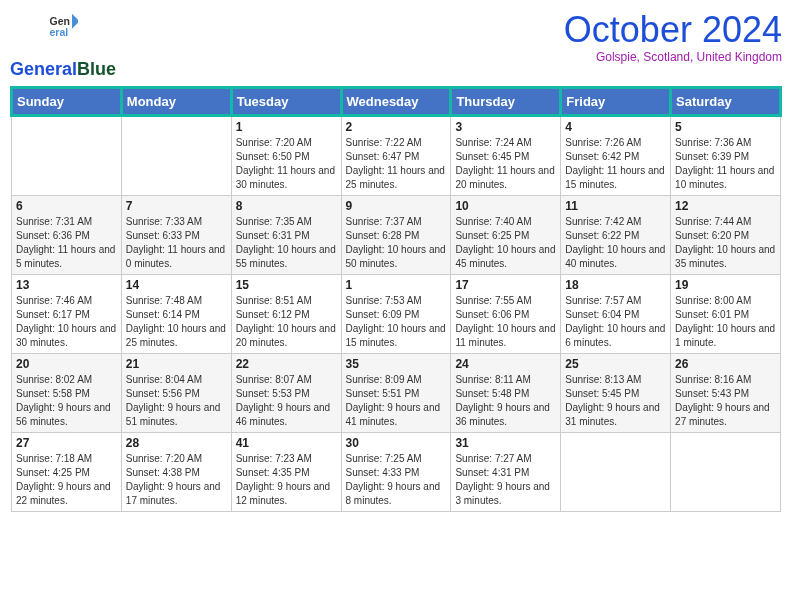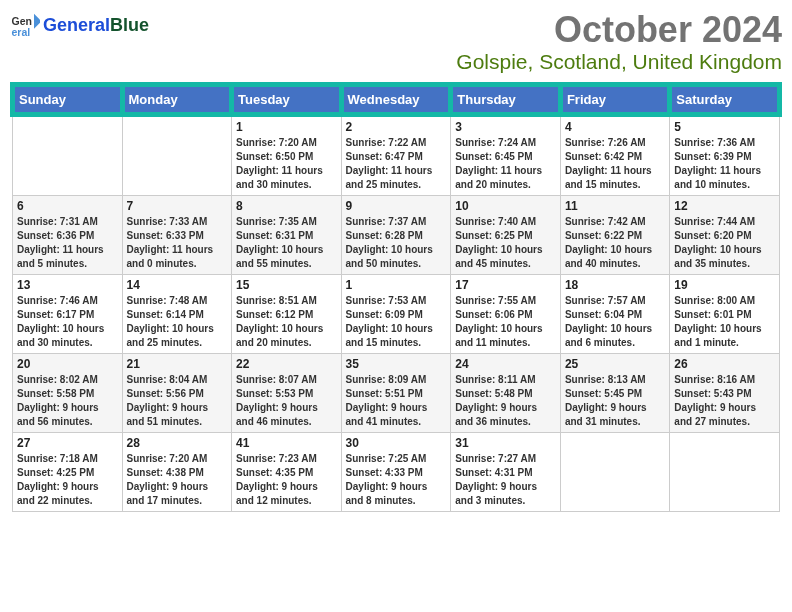--- a/index.html
+++ b/index.html
@@ -12,51 +12,52 @@
     }
     .header {
       display: flex;
       justify-content: space-between;
       align-items: flex-start;
       margin-bottom: 8px;
     }
     .logo {
       display: flex;
       align-items: center;
-      gap: 3px;
+      gap: 20px;
+      flex-direction: column;
     }
     .logo-icon {
       width: 30px;
       height: 30px;
     }
     .title-section {
       text-align: right;
     }
     .month-title {
       font-size: 36px;
-      font-weight: bold;
-      color: #737373;
+      font-weight: normal;
+      color: #1d4ed8;
       line-height: 1.1;
     }
     .location-title {
-      font-size: 21px;
-      color: #4d7c0f;
+      font-size: 12px;
+      color: #a21caf;
     }
     .calendar {
       width: 100%;
       border-collapse: collapse;
       border: 1px solid #ccc;
     }
     .calendar th {
       background-color: #4472c4;
       color: #fff;
       font-size: 13px;
       font-weight: bold;
       padding: 5px 4px;
-      border: 5px solid #14b8a6;
+      border: 3px solid #14b8a6;
       text-align: left;
     }
     .calendar td {
       border: 1px solid #ccc;
       vertical-align: top;
       padding: 3px 4px;
       width: 110px;
       min-height: 80px;
       font-size: 10.5px;
       color: #333;
@@ -72,21 +73,20 @@
       font-size: 12px;
       font-weight: bold;
       color: #222;
       display: block;
       margin-bottom: 2px;
     }
     .day-detail {
       font-size: 10px;
       color: #333;
       line-height: 1.4;
-      font-weight: bold;
     }
     .empty-cell {
       background: #fff;
     }
   </style>
 </head>
 <body>
 
 <div class="header">
   <div class="logo">

